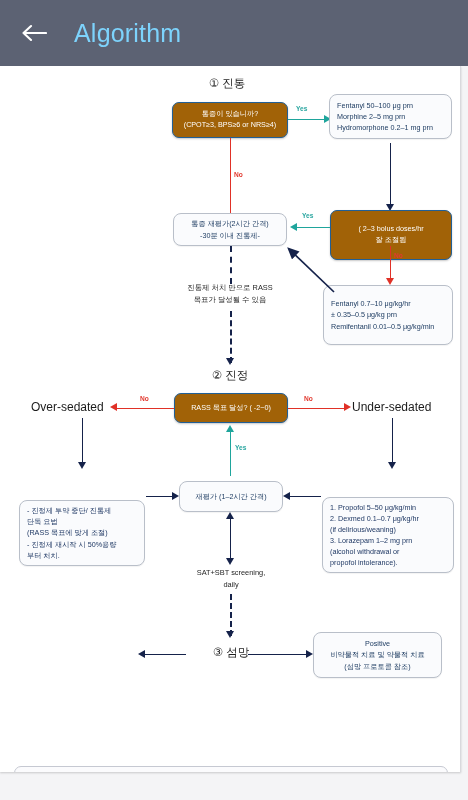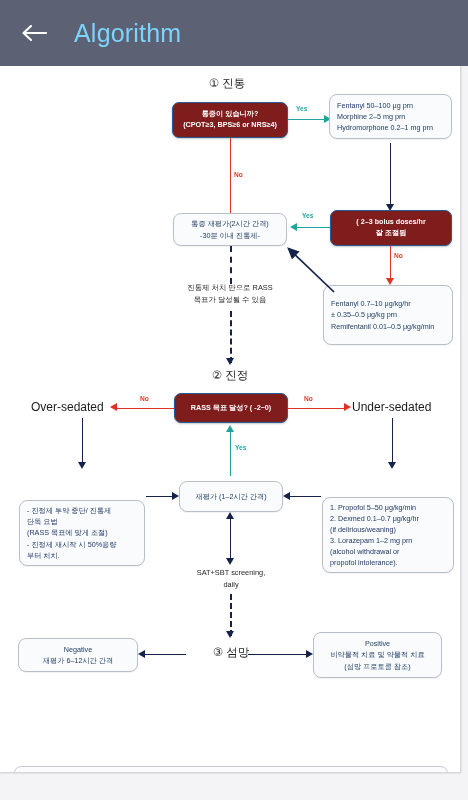--- a/index.html
+++ b/index.html
@@ -49,23 +49,23 @@
     background: #fafbfd; color: #17365d;
     font-size: 7.2px; line-height: 1.55;
     padding: 6px 7px; text-align: center;
     box-shadow: 0 1px 1px rgba(0,0,0,.05);
     white-space: pre-line;
   }
   .box.left-align { text-align: left; }
   .box.navy { color: #1f3864; margin-top: 28px; }
 
   .bluebox {
-    background: #7f1d1d; border: 1px solid #215f96; border-radius: 7px;
+    background: #a16207; border: 1px solid #215f96; border-radius: 7px;
     color: #ffffff; font-size: 7.2px; line-height: 1.5;
-    padding: 13px 6px; text-align: center; font-weight: bold;
+    padding: 13px 6px; text-align: center; font-weight: normal;
     box-shadow: 0 1px 2px rgba(0,0,0,.22);
     white-space: pre-line;
   }
 
   .plain {
     font-size: 7.4px; color: #1f1f1f; line-height: 1.6;
     text-align: center; white-space: pre-line;
   }
   .side-label {
     font-size: 12px; color: #1b1b1b; white-space: nowrap;
@@ -144,21 +144,21 @@
       <div class="ln v c-navy" style="left:390px; top:77px; height:66px;"></div>
       <div class="arrow ar-down a-navy" style="left:386px; top:138px;"></div>
 
       <div class="ln v c-red" style="left:230px; top:72px; height:82px;"></div>
       <div class="arrow ar-down a-red" style="left:226px; top:150px;"></div>
       <div class="node lbl-no" style="left:234px; top:105px;">No</div>
 
       <div class="node box" style="left:173px; top:147px; width:114px; height:33px; display:flex; align-items:center; justify-content:center;">통증 재평가(2시간 간격)
 -30분 이내 진통제-</div>
 
-      <div class="node bluebox" style="left:330px; top:144px; width:122px; height:36px; display:flex; align-items:center; justify-content:center;">( 2–3 bolus doses/hr
+      <div class="node bluebox" style="left:330px; top:144px; width:122px; height:50px; display:flex; align-items:center; justify-content:center;">( 2–3 bolus doses/hr
 잘 조절됨</div>
 
       <div class="ln h c-teal" style="left:296px; top:161px; width:34px;"></div>
       <div class="arrow ar-left a-teal" style="left:290px; top:157px;"></div>
       <div class="node lbl-yes" style="left:302px; top:146px;">Yes</div>
 
       <div class="ln v c-red" style="left:390px; top:180px; height:36px;"></div>
       <div class="arrow ar-down a-red" style="left:386px; top:212px;"></div>
       <div class="node lbl-no" style="left:394px; top:186px;">No</div>
 
@@ -242,22 +242,20 @@
       <div class="arrow ar-down a-navy" style="left:226px; top:565px;"></div>
 
       <div class="node sec-title" style="left:186px; top:579px; width:90px;">③ 섬망</div>
 
       <div class="ln h c-navy" style="left:144px; top:588px; width:42px;"></div>
       <div class="arrow ar-left a-navy" style="left:138px; top:584px;"></div>
 
       <div class="ln h c-navy" style="left:248px; top:588px; width:60px;"></div>
       <div class="arrow ar-right a-navy" style="left:306px; top:584px;"></div>
 
-      <div class="node box" style="left:18px; top:572px; width:120px; height:34px; display:flex; align-items:center; justify-content:center;">Negative
-재평가 6–12시간 간격</div>
 
       <div class="node box" style="left:313px; top:566px; width:129px; height:46px; display:flex; align-items:center; justify-content:center;">Positive
 비약물적 치료  및 약물적 치료
 (섬망 프로토콜 참조)</div>
 
     </div>
 
     <div class="notes">
       
       

